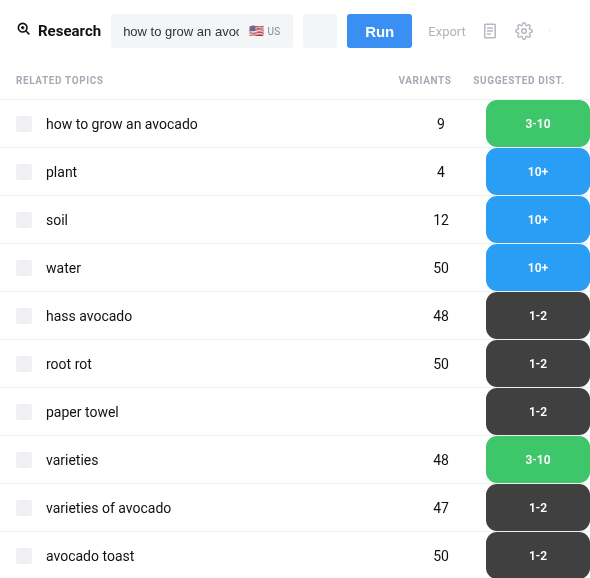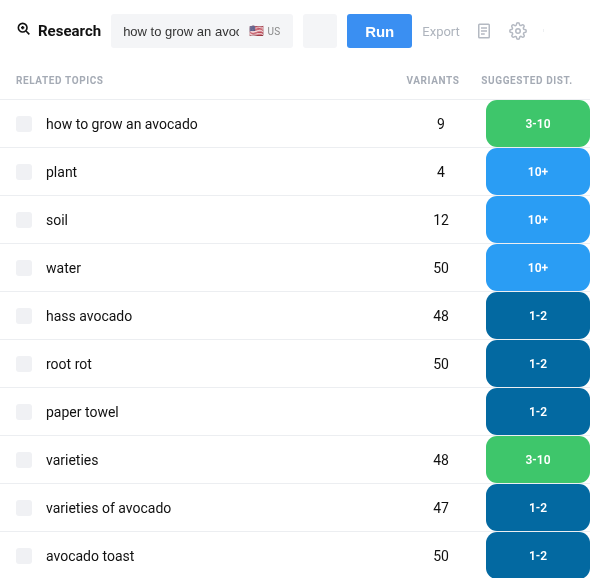--- a/index.html
+++ b/index.html
@@ -69,40 +69,40 @@
     font-weight: 600;
     border: none;
     height: 34px;
     padding: 0 18px;
     border-radius: 3px;
     cursor: pointer;
   }
   .export-lbl {
     font-size: 13px;
     color: #aeb4bd;
-    margin-left: 0;
+    margin-left: 6px;
     cursor: pointer;
   }
   .tool-icn {
     color: #b4b9c2;
     display: flex;
     align-items: center;
     justify-content: center;
     width: 24px;
     height: 24px;
     cursor: pointer;
   }
   .tool-icn svg { width: 18px; height: 18px; }
 
   
   .thead {
     display: flex;
     align-items: center;
     height: 38px;
-    padding: 0 8px 0 16px;
+    padding: 0 16px 0 16px;
     border-bottom: 1px solid #eceef1;
     font-size: 10px;
     font-weight: 700;
     letter-spacing: 0.6px;
     color: #a5abb5;
     text-transform: uppercase;
   }
   .col-topic { flex: 1; }
   .col-variants { width: 90px; text-align: center; }
   .col-dist { width: 104px; text-align: center; padding-right: 6px; }
@@ -131,21 +131,21 @@
     display: flex;
     align-items: center;
     justify-content: center;
     color: #fff;
     font-size: 12px;
     font-weight: 600;
     border-radius: 11px;
   }
   .dist-green  { background: #3ec66b; }
   .dist-blue   { background: #2a9df4; }
-  .dist-yellow { background: #0369a1; }
+  .dist-yellow { background: #404040; }
 </style>
 </head>
 <body>
 
 <div class="header">
   <div class="brand">
     <span>
       <svg viewBox="0 0 24 24" fill="none" stroke="currentColor" stroke-width="2.4">
         <circle cx="10" cy="10" r="6.5"></circle>
         <line x1="15" y1="15" x2="20" y2="20"></line>

